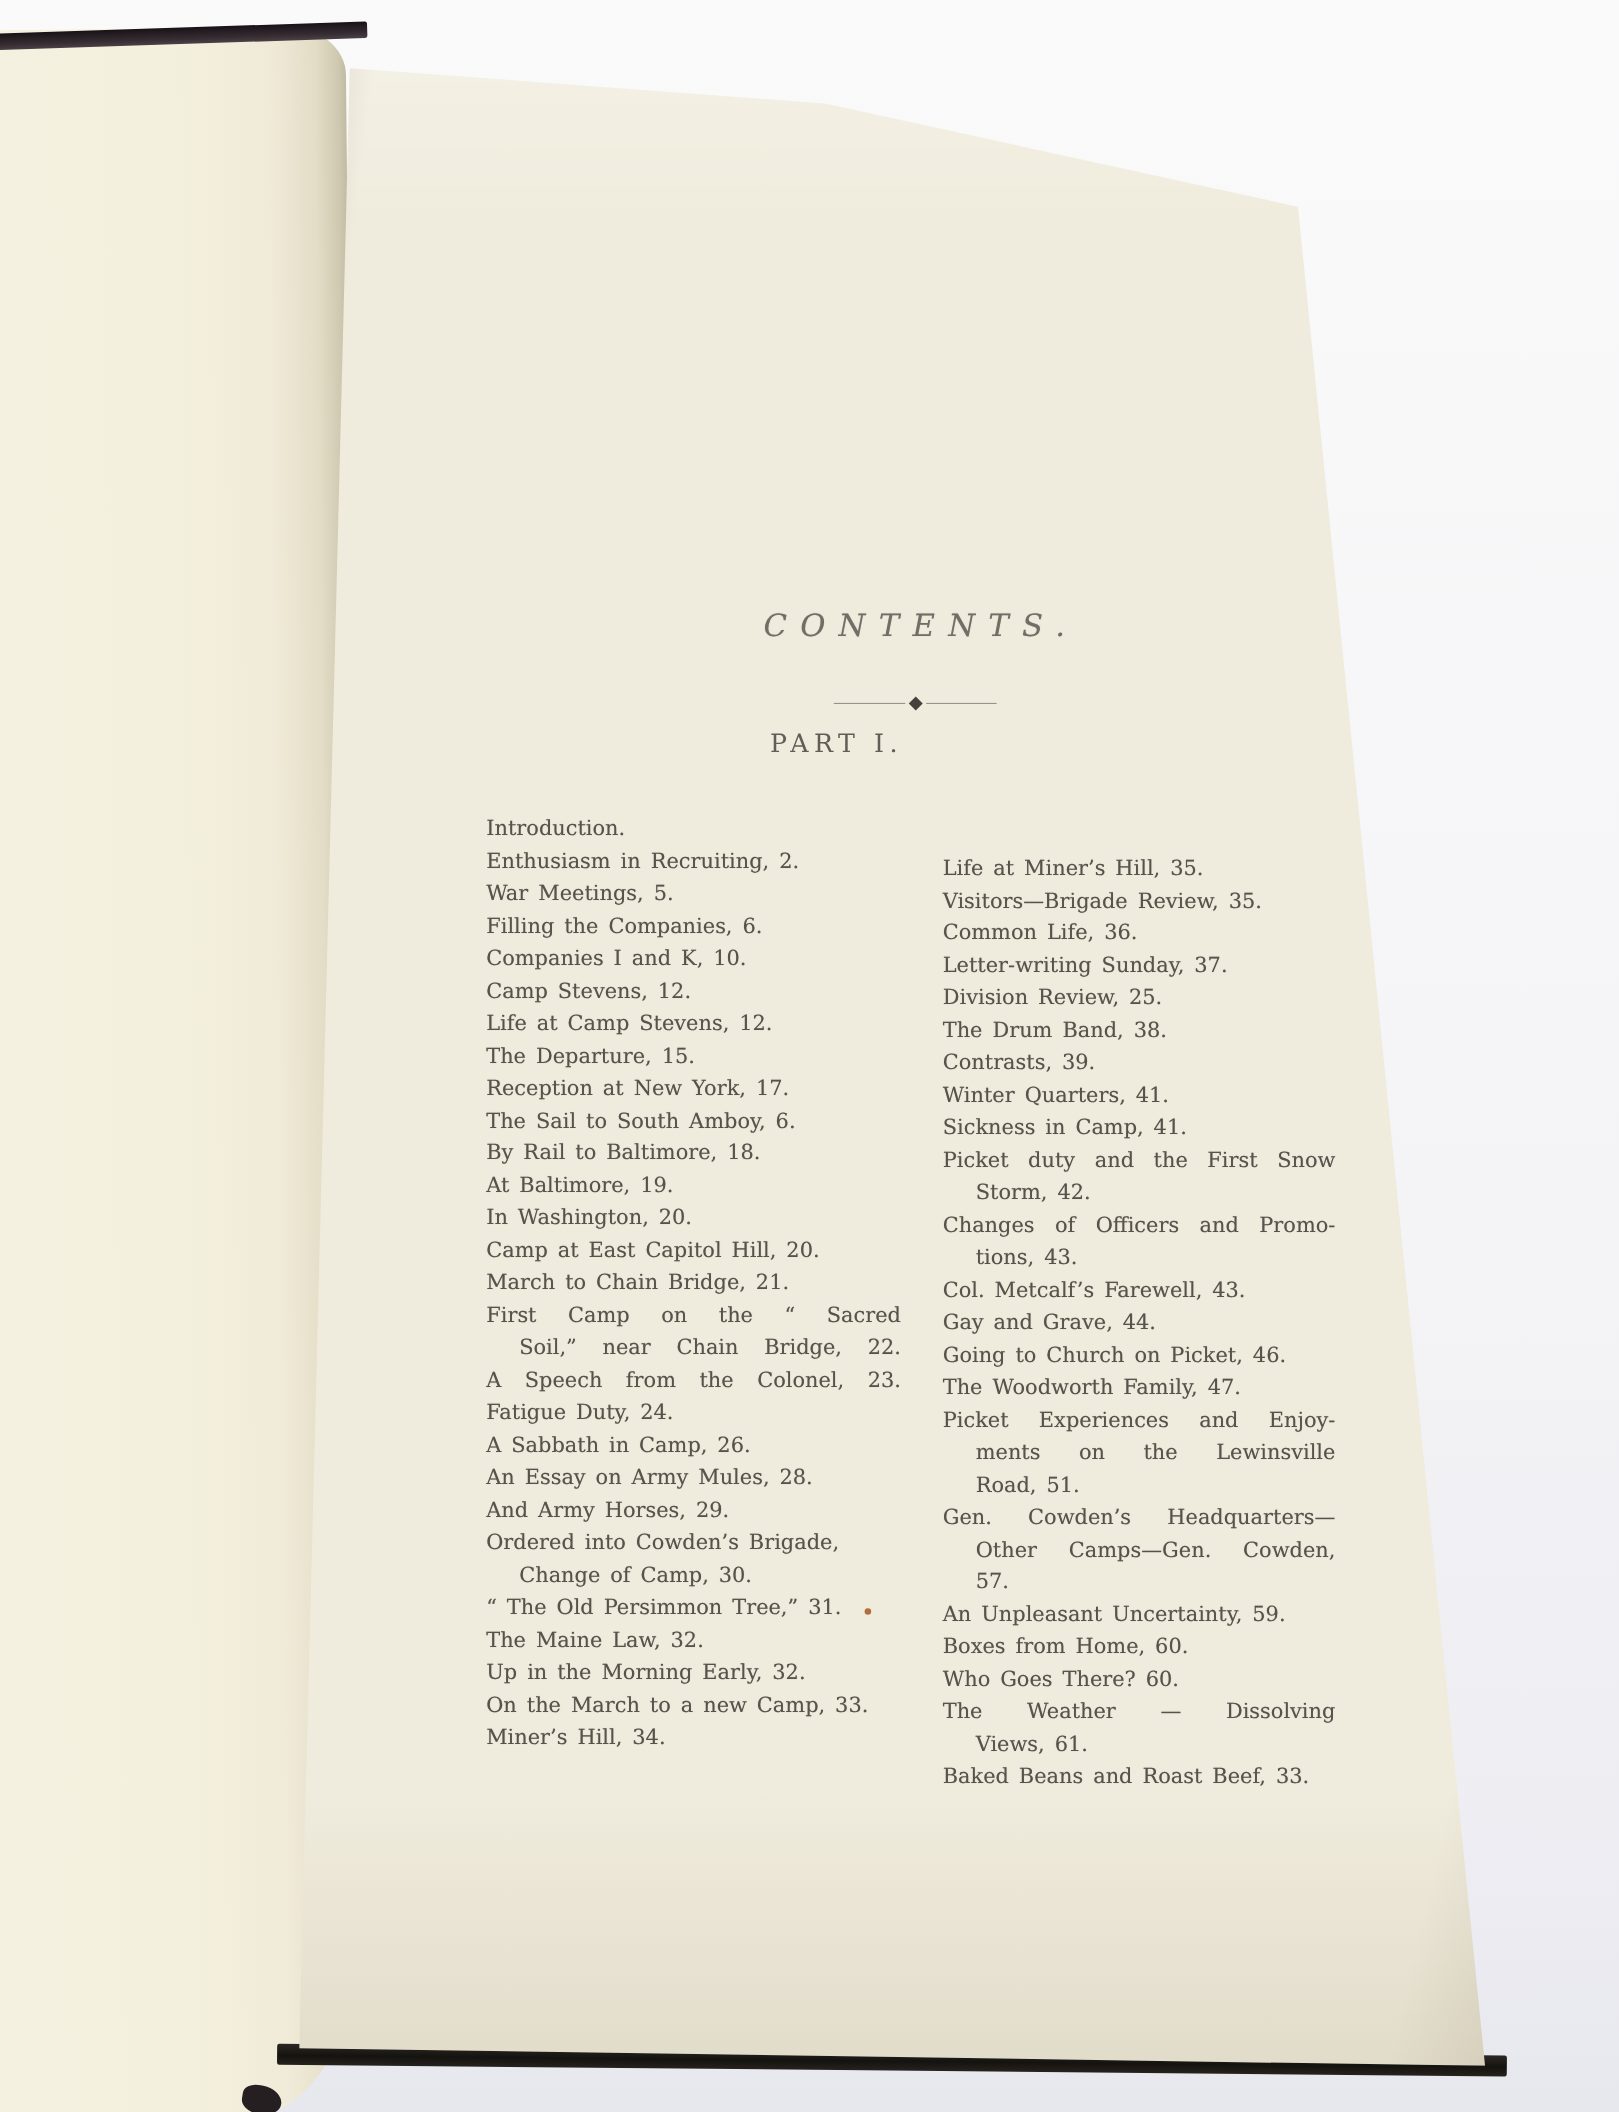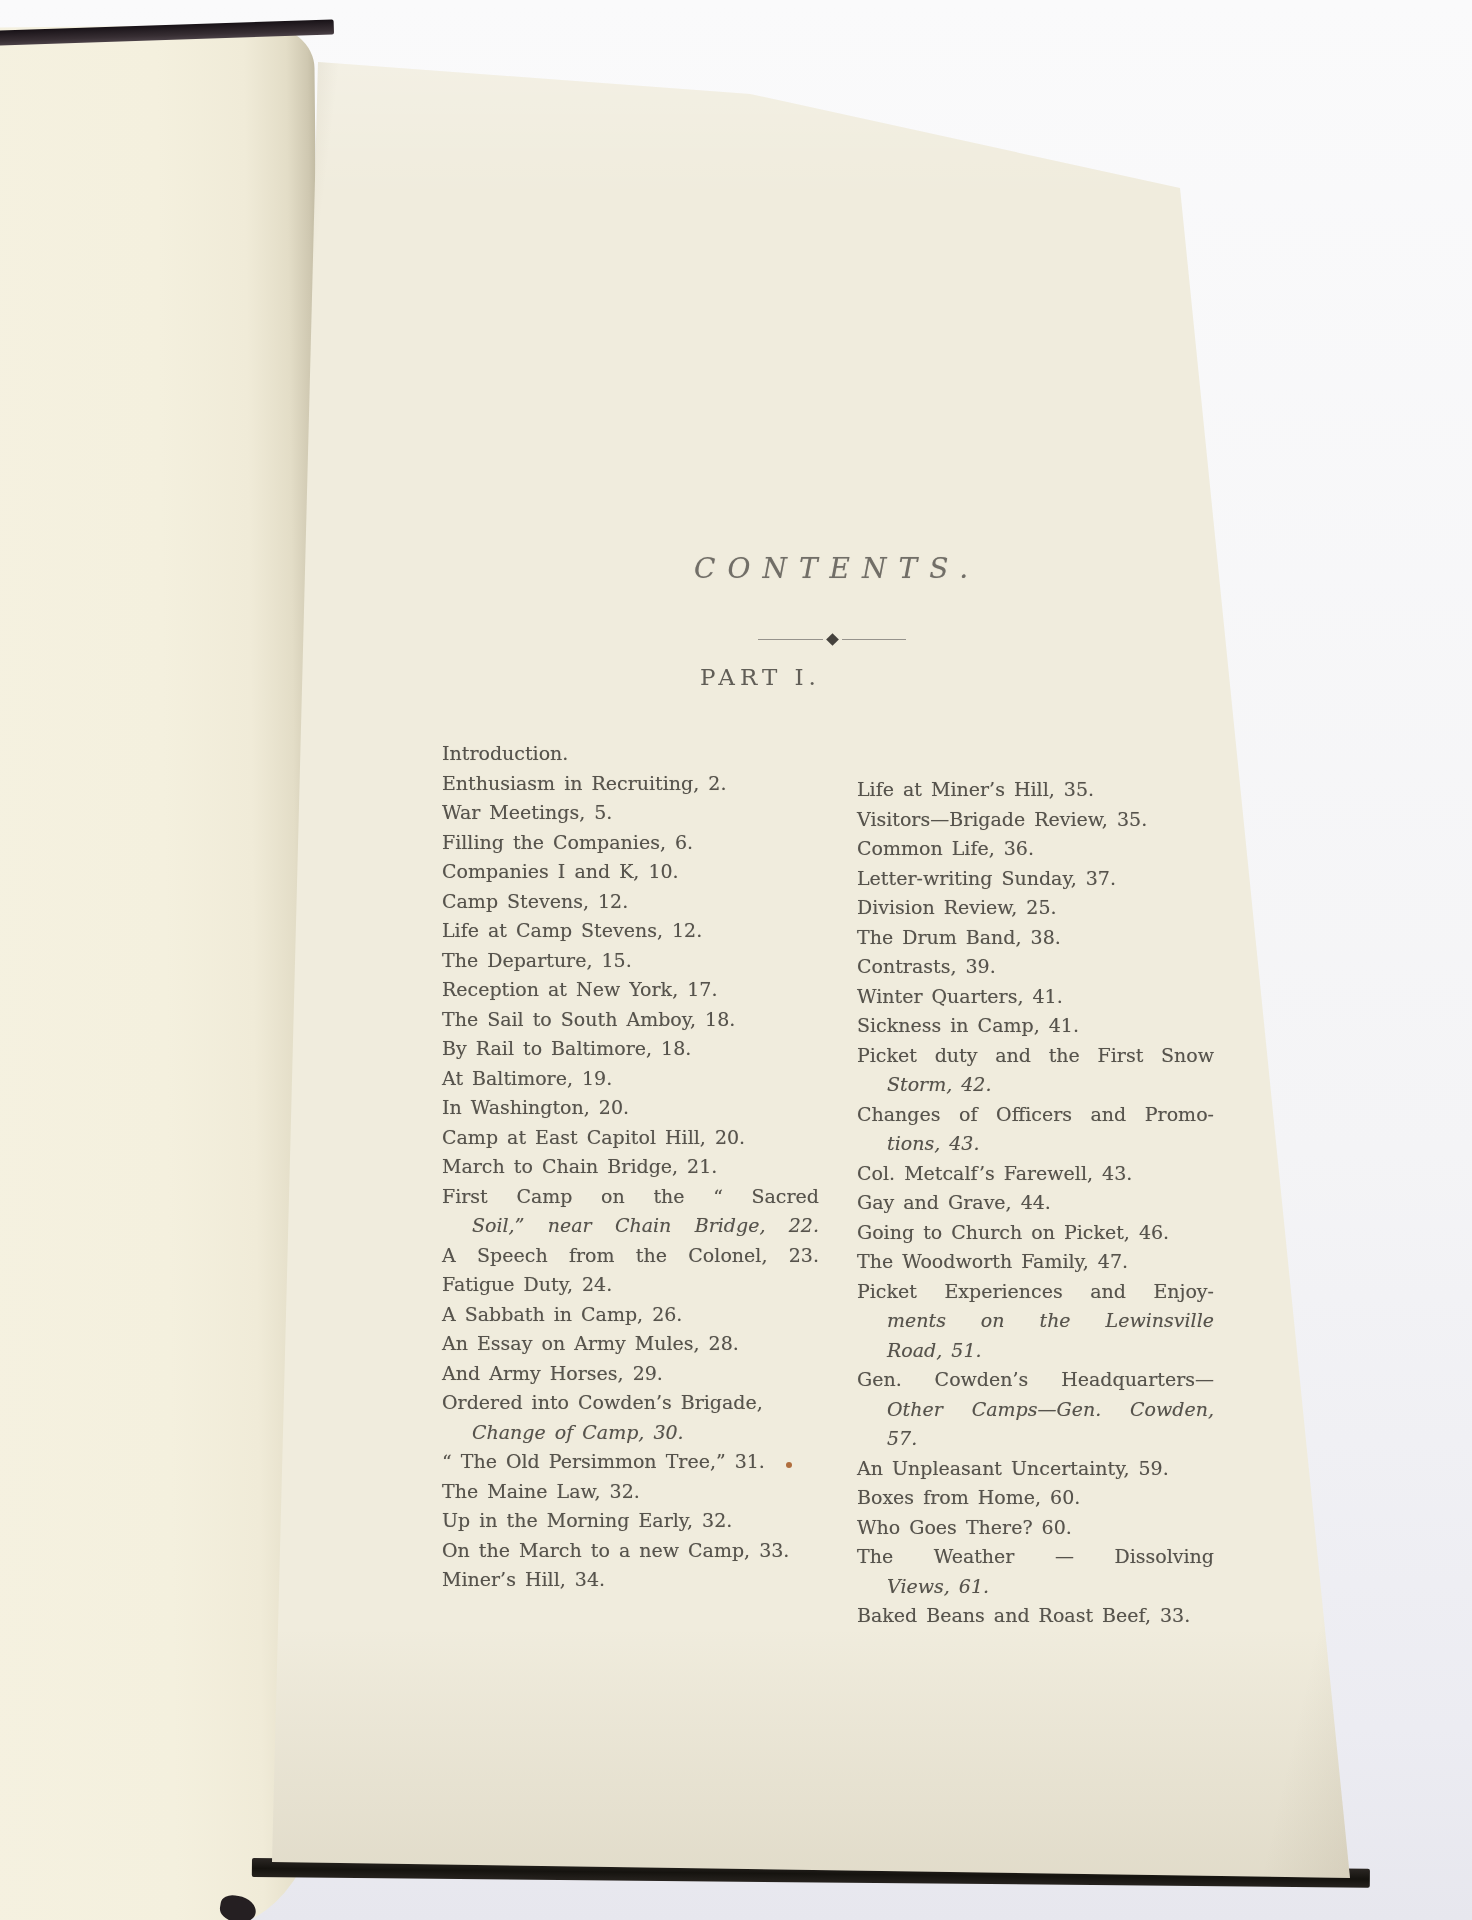--- a/index.html
+++ b/index.html
@@ -133,21 +133,21 @@
     word-spacing: 3px;
     text-shadow: 0 0 0.7px rgba(86,83,76,0.45);
   }
   .toc-col.left  { left: 172px; width: 377px; }
   .toc-col.right { left: 587px; width: 357px; margin-top: 36px; }
   .line {
     height: 29.5px;
     line-height: 29.5px;
     white-space: nowrap;
   }
-  .line.i { padding-left: 30px; font-style: italic; }
+  .line.i { padding-left: 30px; }
   .line.j {
     text-align: justify;
     text-align-last: justify;
   }
   .stain-speck {
     position: absolute;
     left: 516px;
     top: 1404px;
     width: 6px;
     height: 6px;
@@ -184,21 +184,21 @@
     <div class="toc-col left">
         <div class="line">Introduction.</div>
         <div class="line">Enthusiasm in Recruiting, 2.</div>
         <div class="line">War Meetings, 5.</div>
         <div class="line">Filling the Companies, 6.</div>
         <div class="line">Companies I and K, 10.</div>
         <div class="line">Camp Stevens, 12.</div>
         <div class="line">Life at Camp Stevens, 12.</div>
         <div class="line">The Departure, 15.</div>
         <div class="line">Reception at New York, 17.</div>
-        <div class="line">The Sail to South Amboy, 18.</div>
+        <div class="line">The Sail to South Amboy, 6.</div>
         <div class="line">By Rail to Baltimore, 18.</div>
         <div class="line">At Baltimore, 19.</div>
         <div class="line">In Washington, 20.</div>
         <div class="line">Camp at East Capitol Hill, 20.</div>
         <div class="line">March to Chain Bridge, 21.</div>
         <div class="line j">First Camp on the “ Sacred</div>
         <div class="line i j">Soil,” near Chain Bridge, 22.</div>
         <div class="line j">A Speech from the Colonel, 23.</div>
         <div class="line">Fatigue Duty, 24.</div>
         <div class="line">A Sabbath in Camp, 26.</div>

